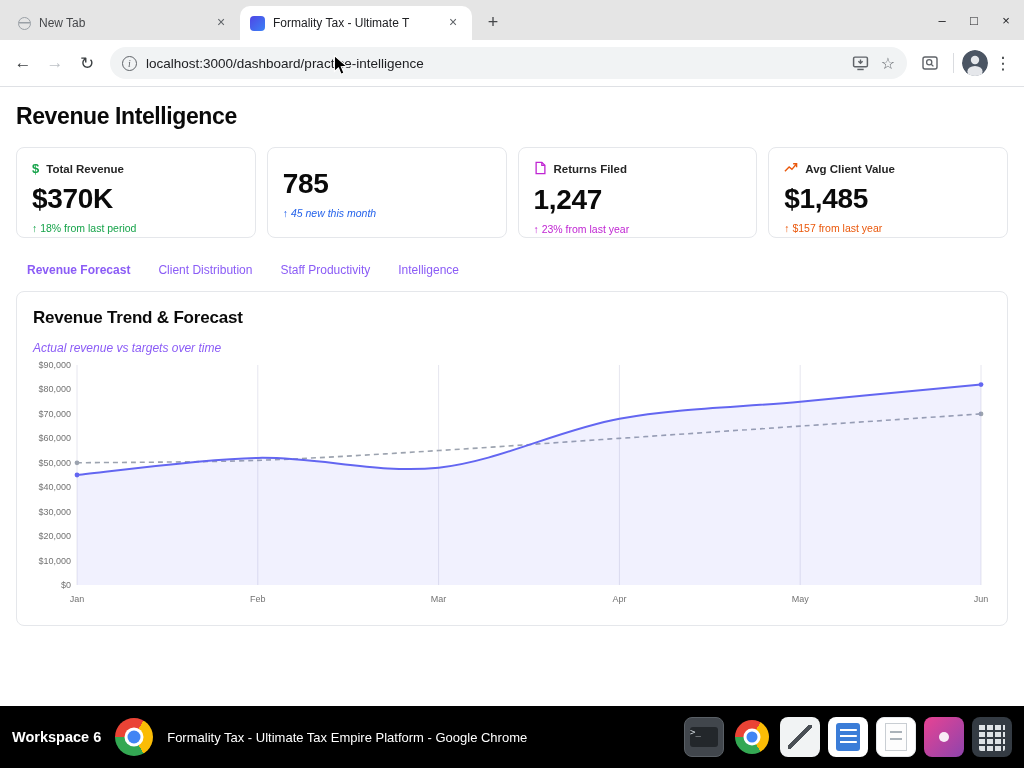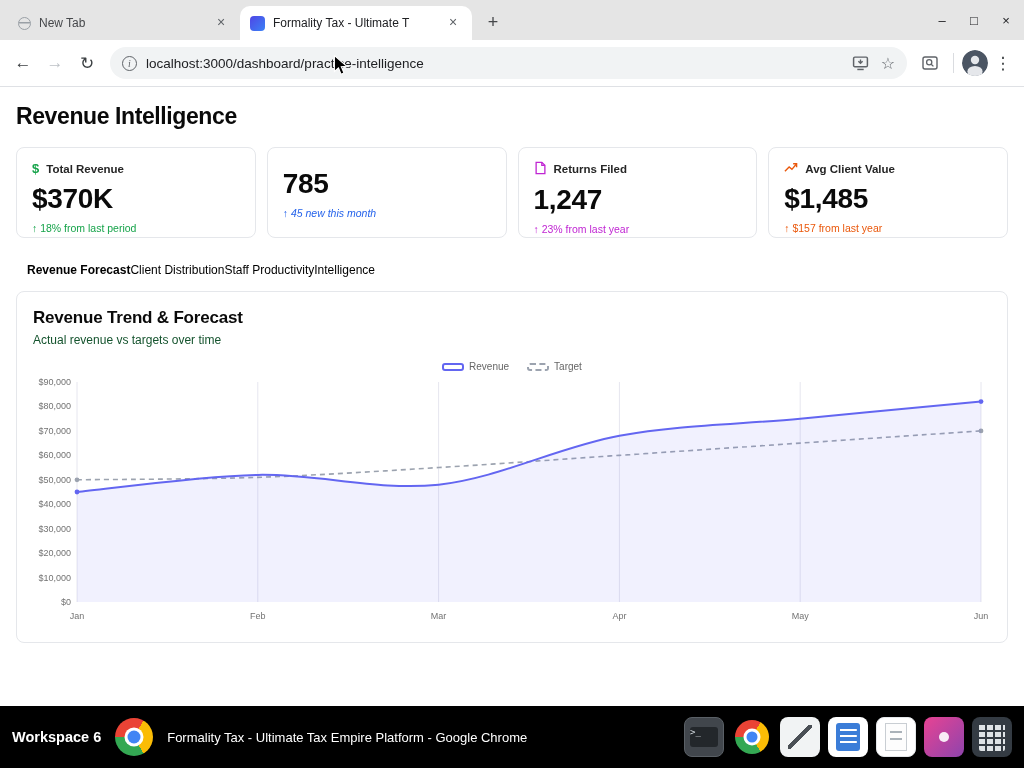--- a/index.html
+++ b/index.html
@@ -44,27 +44,27 @@
   .page-subtitle { margin:6px 0 0; font-size:12px; color:#525252; }
 
   .stats { display:grid; grid-template-columns:repeat(4,1fr); gap:11px; margin:17px 16px 0; }
   .stat-card { border:1px solid #e5e7eb; border-radius:8px; padding:13px 15px; height:91px; background:#fff; }
   .stat-head { display:flex; align-items:center; gap:7px; font-size:11.5px; color:#262626; font-weight:bold; }
   .stat-head svg, .stat-head .glyph { flex:0 0 auto; }
   .glyph { font-size:13px; font-weight:bold; }
   .stat-value { font-size:28px; font-weight:bold; color:#0a0a0a; margin-top:7px; letter-spacing:-0.3px; }
   .stat-delta { font-size:10.5px; margin-top:7px; }
 
-  .tabs-row { display:flex; margin:25px 16px 0 27px; font-size:12px; color:#000000; }
+  .tabs-row { display:flex; gap:28px; margin:25px 16px 0 27px; font-size:12px; color:#8b5cf6; }
   .ptab { cursor:pointer; }
   .ptab.active { font-weight:bold; }
 
   .chart-card { margin:14px 16px 0; border:1px solid #e5e7eb; border-radius:8px; padding:16px; background:#fff; }
   .chart-title { margin:0; font-size:17px; font-weight:bold; color:#0a0a0a; letter-spacing:-0.2px; }
-  .chart-subtitle { margin:5px 0 0; font-size:12px; color:#14532d; }
+  .chart-subtitle { margin:13px 0 0; font-size:12px; color:#8b5cf6;font-style:italic; }
   .legend { display:flex; justify-content:center; gap:18px; margin-top:14px; }
   .legend-item { display:flex; align-items:center; gap:5px; font-size:10px; color:#666; }
   .swatch { width:22px; height:8px; border:2px solid; border-radius:3px; background:#fff; }
   .swatch.dashed { border-style:dashed; border-width:2px; }
   #chart-svg { display:block; width:100%; height:auto; margin-top:2px; }
   .tick { font-size:9px; fill:#737373; font-family:"Liberation Sans",sans-serif; }
 
   
   .taskbar { position:absolute; left:0; bottom:0; width:1024px; height:62px; background:#000;
     display:flex; align-items:center; padding:0 12px; gap:14px; }
@@ -210,30 +210,20 @@
     <div class="tabs-row">
       <span class="ptab active">Revenue Forecast</span>
       <span class="ptab">Client Distribution</span>
       <span class="ptab">Staff Productivity</span>
       <span class="ptab">Intelligence</span>
     </div>
 
     <div class="chart-card">
       <h2 class="chart-title">Revenue Trend &amp; Forecast</h2>
       <p class="chart-subtitle">Actual revenue vs targets over time</p>
-      <div class="legend" id="chart-legend">
-          <span class="legend-item">
-            <span class="swatch" style="border-color: rgb(99, 102, 241);"></span>
-            <span>Revenue</span>
-          </span>
-          <span class="legend-item">
-            <span class="swatch dashed" style="border-color: rgb(156, 163, 175);"></span>
-            <span>Target</span>
-          </span>
-        </div>
       <svg id="chart-svg" viewBox="0 0 958 252">
           <line x1="44" y1="8" x2="44" y2="228" stroke="#e6e6ef" stroke-width="1"></line>
           <line x1="224.8" y1="8" x2="224.8" y2="228" stroke="#e6e6ef" stroke-width="1"></line>
           <line x1="405.6" y1="8" x2="405.6" y2="228" stroke="#e6e6ef" stroke-width="1"></line>
           <line x1="586.4" y1="8" x2="586.4" y2="228" stroke="#e6e6ef" stroke-width="1"></line>
           <line x1="767.2" y1="8" x2="767.2" y2="228" stroke="#e6e6ef" stroke-width="1"></line>
           <line x1="948" y1="8" x2="948" y2="228" stroke="#e6e6ef" stroke-width="1"></line>
           <text class="tick" text-anchor="end" x="38" y="231">$0</text>
           <text class="tick" text-anchor="end" x="38" y="206.55555555555554">$10,000</text>
           <text class="tick" text-anchor="end" x="38" y="182.11111111111111">$20,000</text>

